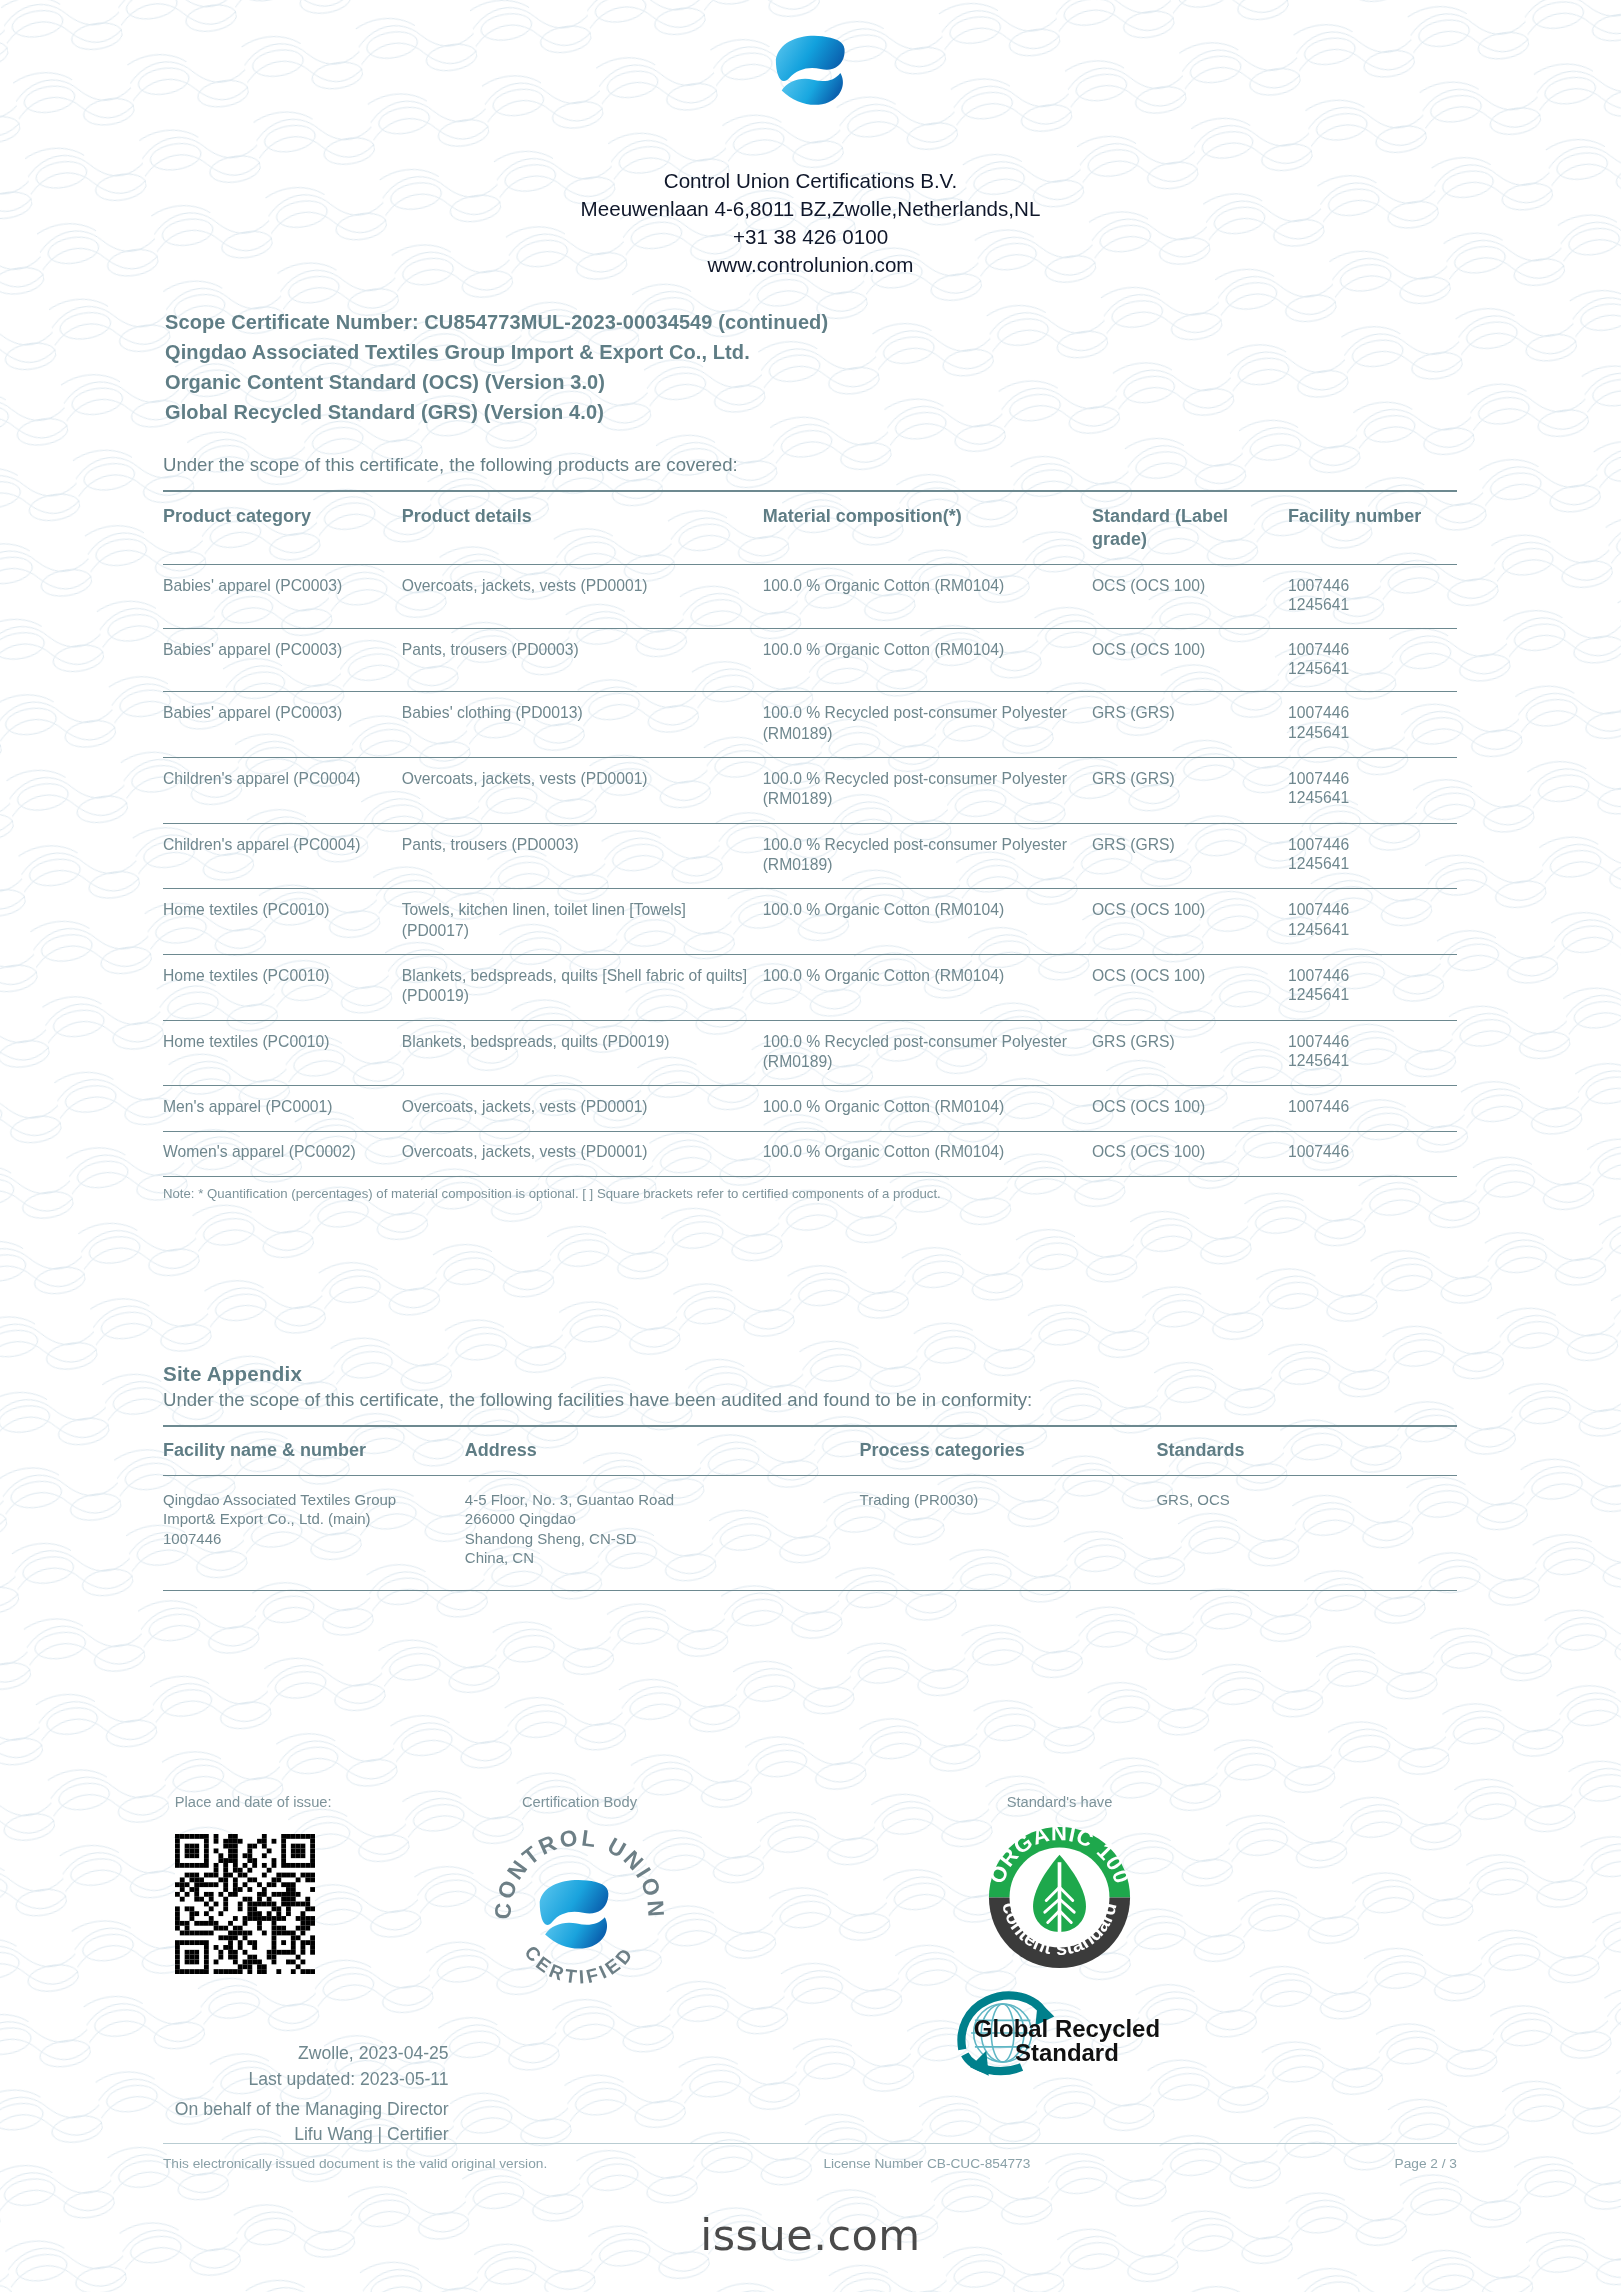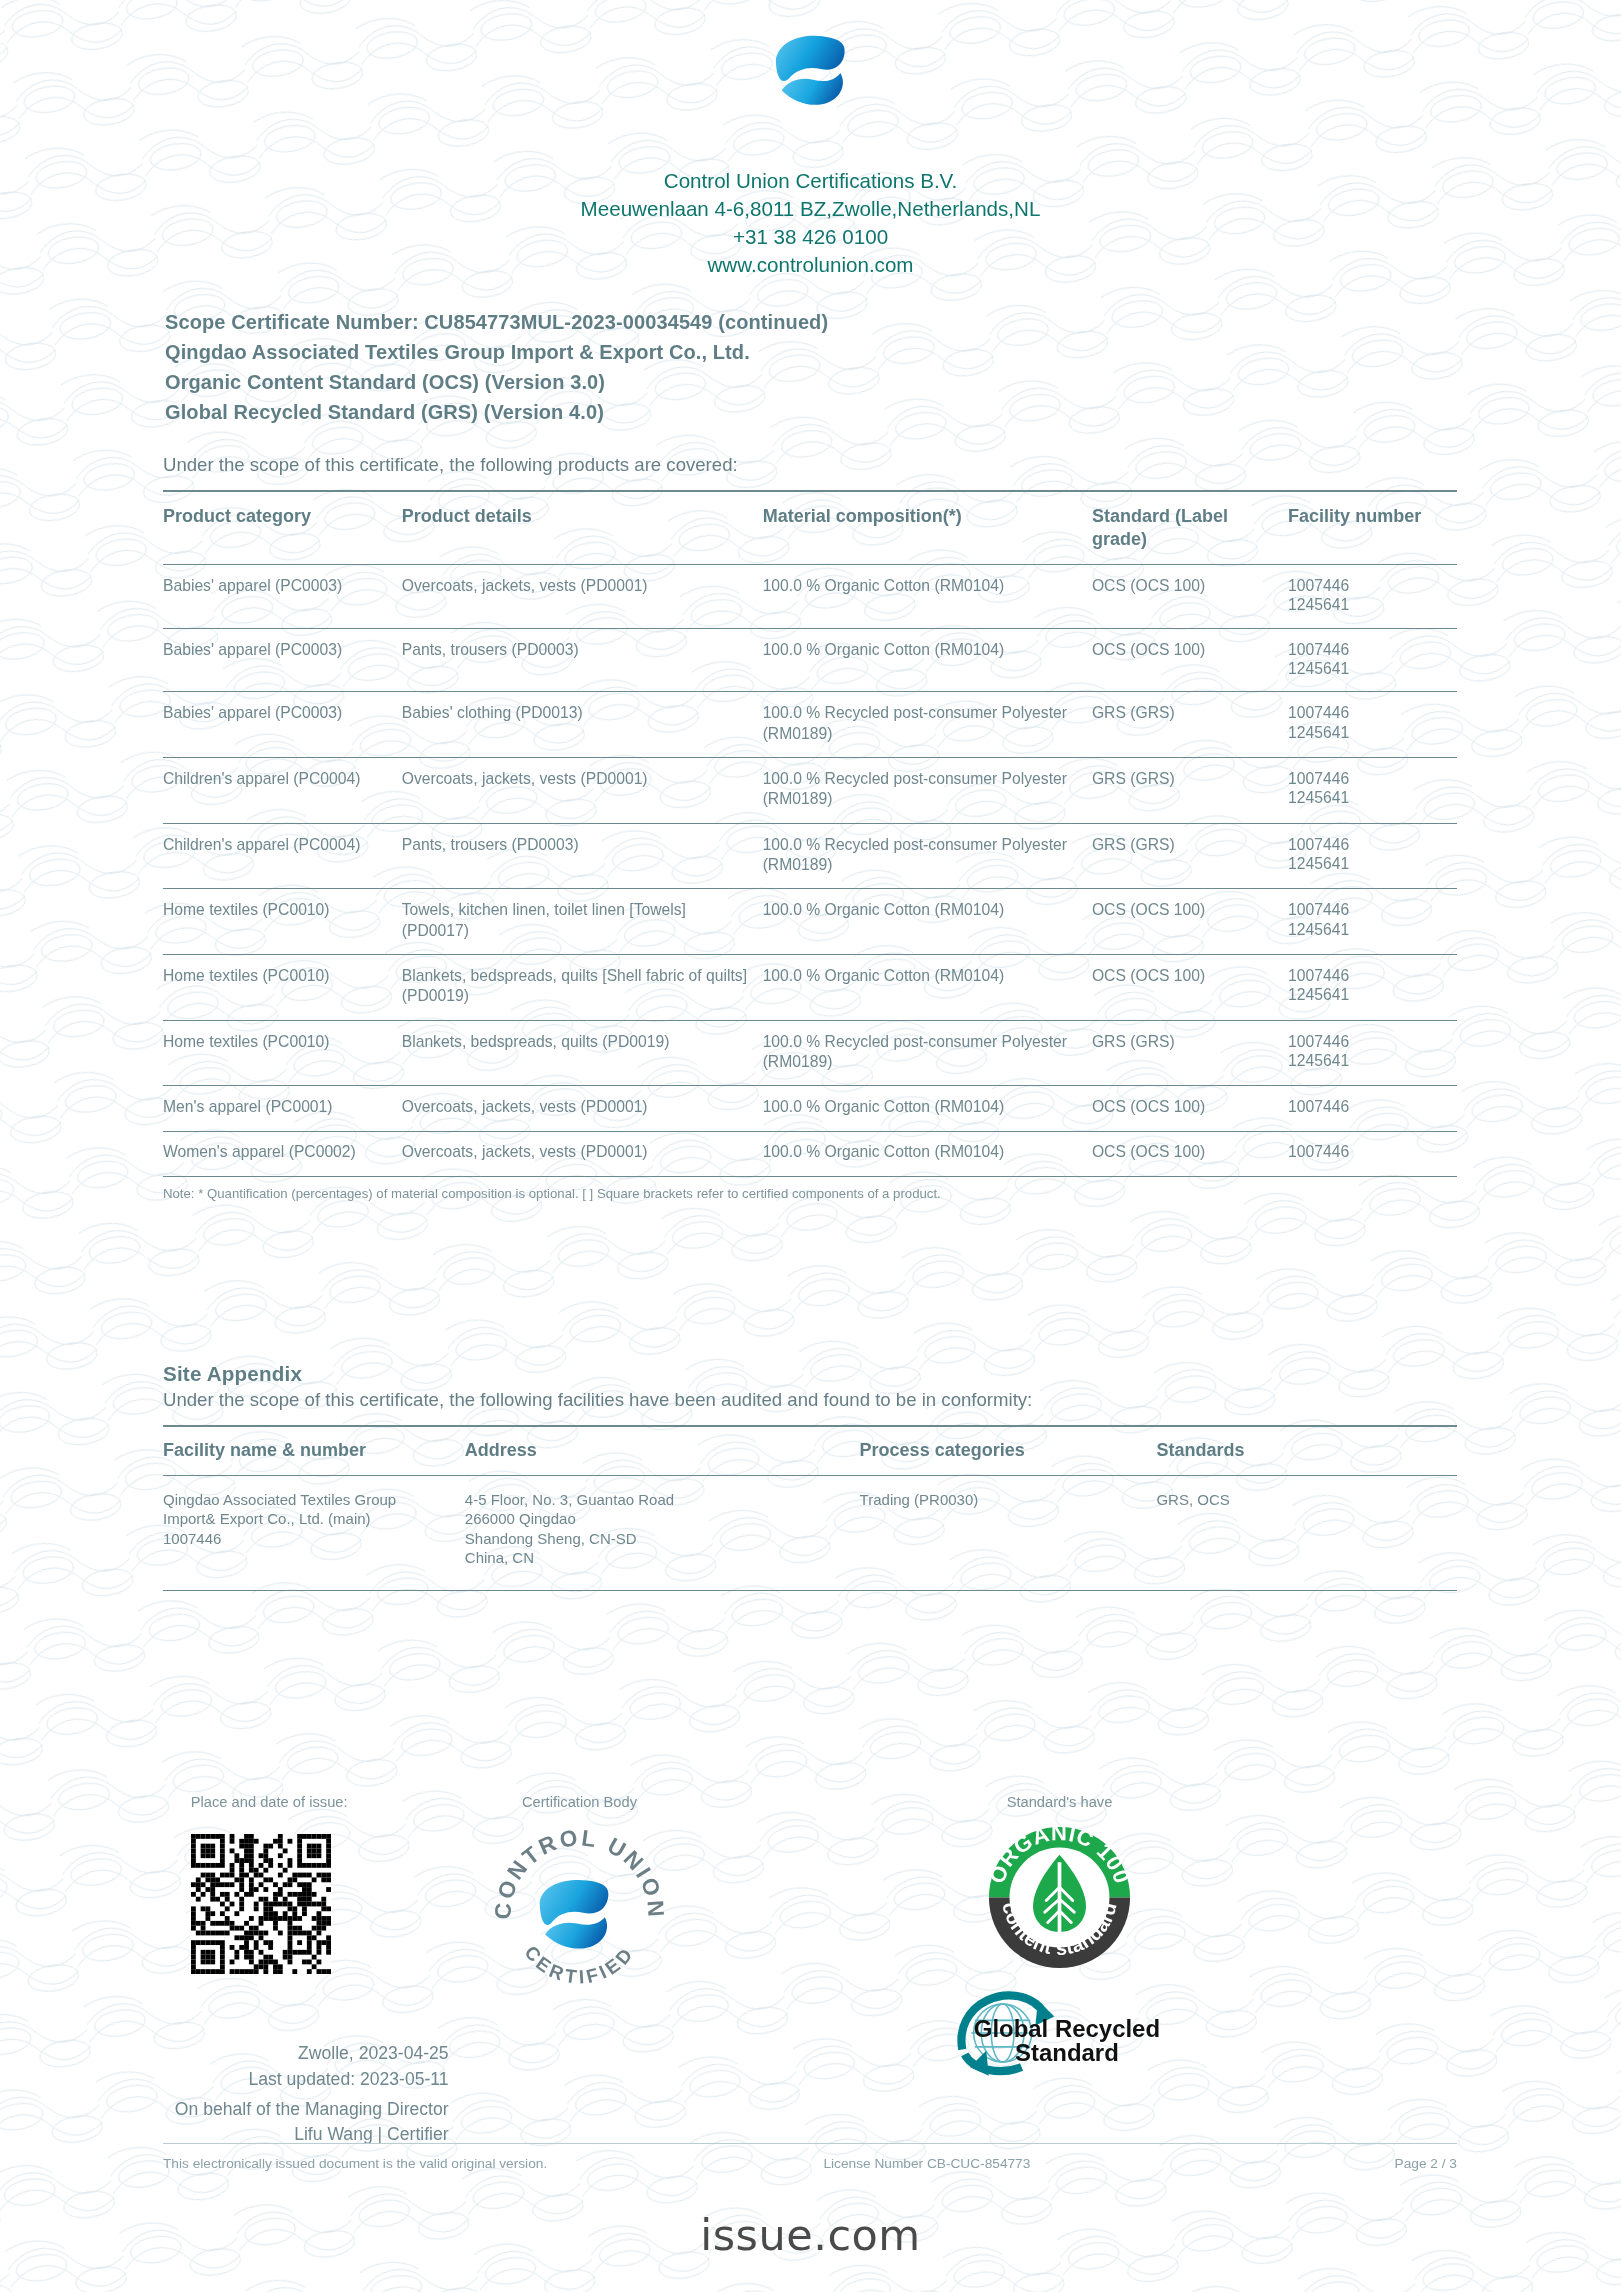--- a/index.html
+++ b/index.html
@@ -26,21 +26,21 @@
   .logo-top{
     position:absolute;left:0;right:0;top:25.5px;
     display:flex;justify-content:center;
   }
   
   .org{
     position:absolute;left:0;right:0;top:167px;
     text-align:center;
     font-size:20.6px;
     line-height:28px;
-    color:#0f766e;
+    color:#0f172a;
   }
   
   .certhead{
     position:absolute;left:165px;top:299px;
     font-size:20px;
     line-height:30px;
     font-weight:bold;
     color:#5f7d85;
     letter-spacing:0.1px;
     margin-top:8px;
@@ -101,21 +101,21 @@
   .stable .s2{width:289px;}
   .stable .s3{width:auto;}
   .stable td span{display:block;}
   
   #footer-area{
     position:absolute;left:163px;top:1794px;width:1294px;height:392px;
   }
   .foot-label{
     font-size:14.7px;color:#7d939a;
   }
-  .col-issue{position:absolute;left:11.8px;top:0;width:235px;margin-left:16px;}
+  .col-issue{position:absolute;left:11.8px;top:0;width:235px;}
   .col-cb{position:absolute;left:294px;top:0;width:245px;text-align:center;}
   .col-logo{position:absolute;left:774px;top:0;width:245px;text-align:center;}
   .qr{
     margin-top:23.5px;width:140px;height:140px;
     image-rendering:pixelated;
   }
   .issue-text{
     position:absolute;left:11.8px;top:247px;
     font-size:17.6px;line-height:25.5px;color:#6f878e;text-align:right;
   }

